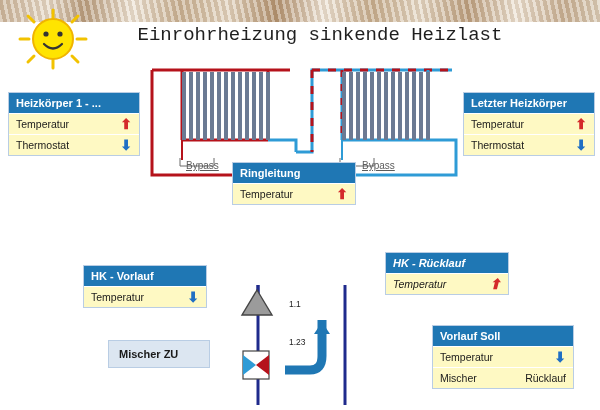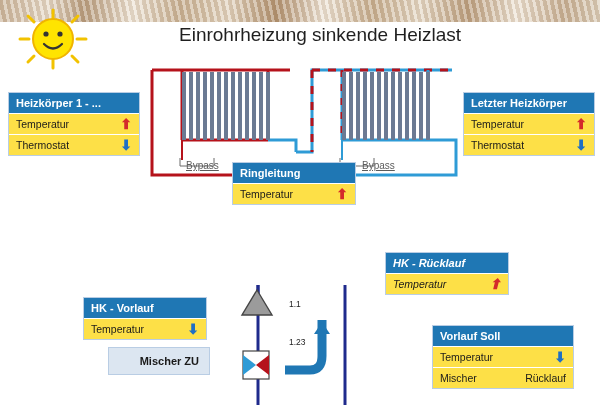--- a/index.html
+++ b/index.html
@@ -4,29 +4,29 @@
 <style>
   html,body{margin:0;padding:0;}
   body{width:600px;height:410px;background:#ffffff;font-family:"Liberation Sans",sans-serif;overflow:hidden;position:relative;}
 
   
   .banner{position:absolute;left:0;top:0;width:600px;height:22px;overflow:hidden;
     background:linear-gradient(90deg,#cdb79e 0%,#e8dccb 8%,#b79b7c 14%,#efe6d8 22%,#c9b193 30%,#e4d6c2 38%,#b08f6c 46%,#f0e7da 54%,#c7ae8e 62%,#e7dbc9 70%,#bb9e7d 78%,#efe5d7 86%,#c8b094 94%,#ddd0bc 100%);}
   .banner:after{content:"";position:absolute;left:0;top:0;width:600px;height:22px;
     background:repeating-linear-gradient(78deg,rgba(255,255,255,.35) 0px,rgba(255,255,255,.35) 3px,rgba(150,120,90,.18) 3px,rgba(150,120,90,.18) 7px);}
 
-  .title{position:absolute;left:120px;top:24px;width:400px;text-align:center;font-size:19px;color:#1f1f1f;}
+  .title{position:absolute;left:120px;top:24px;width:400px;text-align:center;font-size:19px;color:#1f1f1f;font-family:Liberation Mono, monospace;}
 
   
   .sun{position:absolute;left:14px;top:8px;width:78px;height:62px;}
   
   .rad{position:absolute;}
 
   
-  .box{position:absolute;background:#fde047;border:1px solid #b9cde4;}
+  .box{position:absolute;background:#fef9c3;border:1px solid #b9cde4;}
   .boxhdr{background:#1f77b4;color:#fff;font-size:11px;font-weight:bold;padding:4px 7px;}
   .row{display:flex;align-items:center;justify-content:space-between;padding:4px 7px;font-size:10.5px;color:#1a1a1a;border-top:1px solid #ffffff;}
   .row span.lbl{white-space:nowrap;}
   .arrow{font-size:14px;line-height:10px;font-weight:bold;}
   .up{color:#d42b2b;}
   .down{color:#1f6fc4;}
   .plain{font-size:10.5px;color:#1a1a1a;}
 
   .simplebox{position:absolute;background:#dce6f1;border:1px solid #b9cde4;color:#1a1a1a;font-size:11px;font-weight:bold;padding:7px 10px;}
 
@@ -175,21 +175,21 @@
 </div>
 
 <div class="box" style="left:232px;top:162px;width:122px;">
   <div class="boxhdr">Ringleitung</div>
   <div class="row">
     <span class="lbl">Temperatur</span>
     <span class="arrow up">⬆</span>
   </div>
 </div>
 
-<div class="box" style="left:83px;top:265px;width:122px;margin-top:32px;">
+<div class="box" style="left:83px;top:265px;width:122px;">
   <div class="boxhdr">HK - Vorlauf</div>
   <div class="row">
     <span class="lbl">Temperatur</span>
     <span class="arrow down">⬇</span>
   </div>
 </div>
 
 <div class="box" style="left:385px;top:252px;width:122px;font-style:italic;">
   <div class="boxhdr">HK - Rücklauf</div>
   <div class="row">
@@ -203,13 +203,13 @@
   <div class="row">
     <span class="lbl">Temperatur</span>
     <span class="arrow down">⬇</span>
   </div>
   <div class="row">
     <span class="lbl">Mischer</span>
     <span class="plain">Rücklauf</span>
   </div>
 </div>
 
-<div class="simplebox" style="left:108px;top:347px;width:80px;text-align:right;">Mischer ZU</div>
+<div class="simplebox" style="left:108px;top:340px;width:80px;text-align:left;">Mischer ZU</div>
 
 </body></html>

